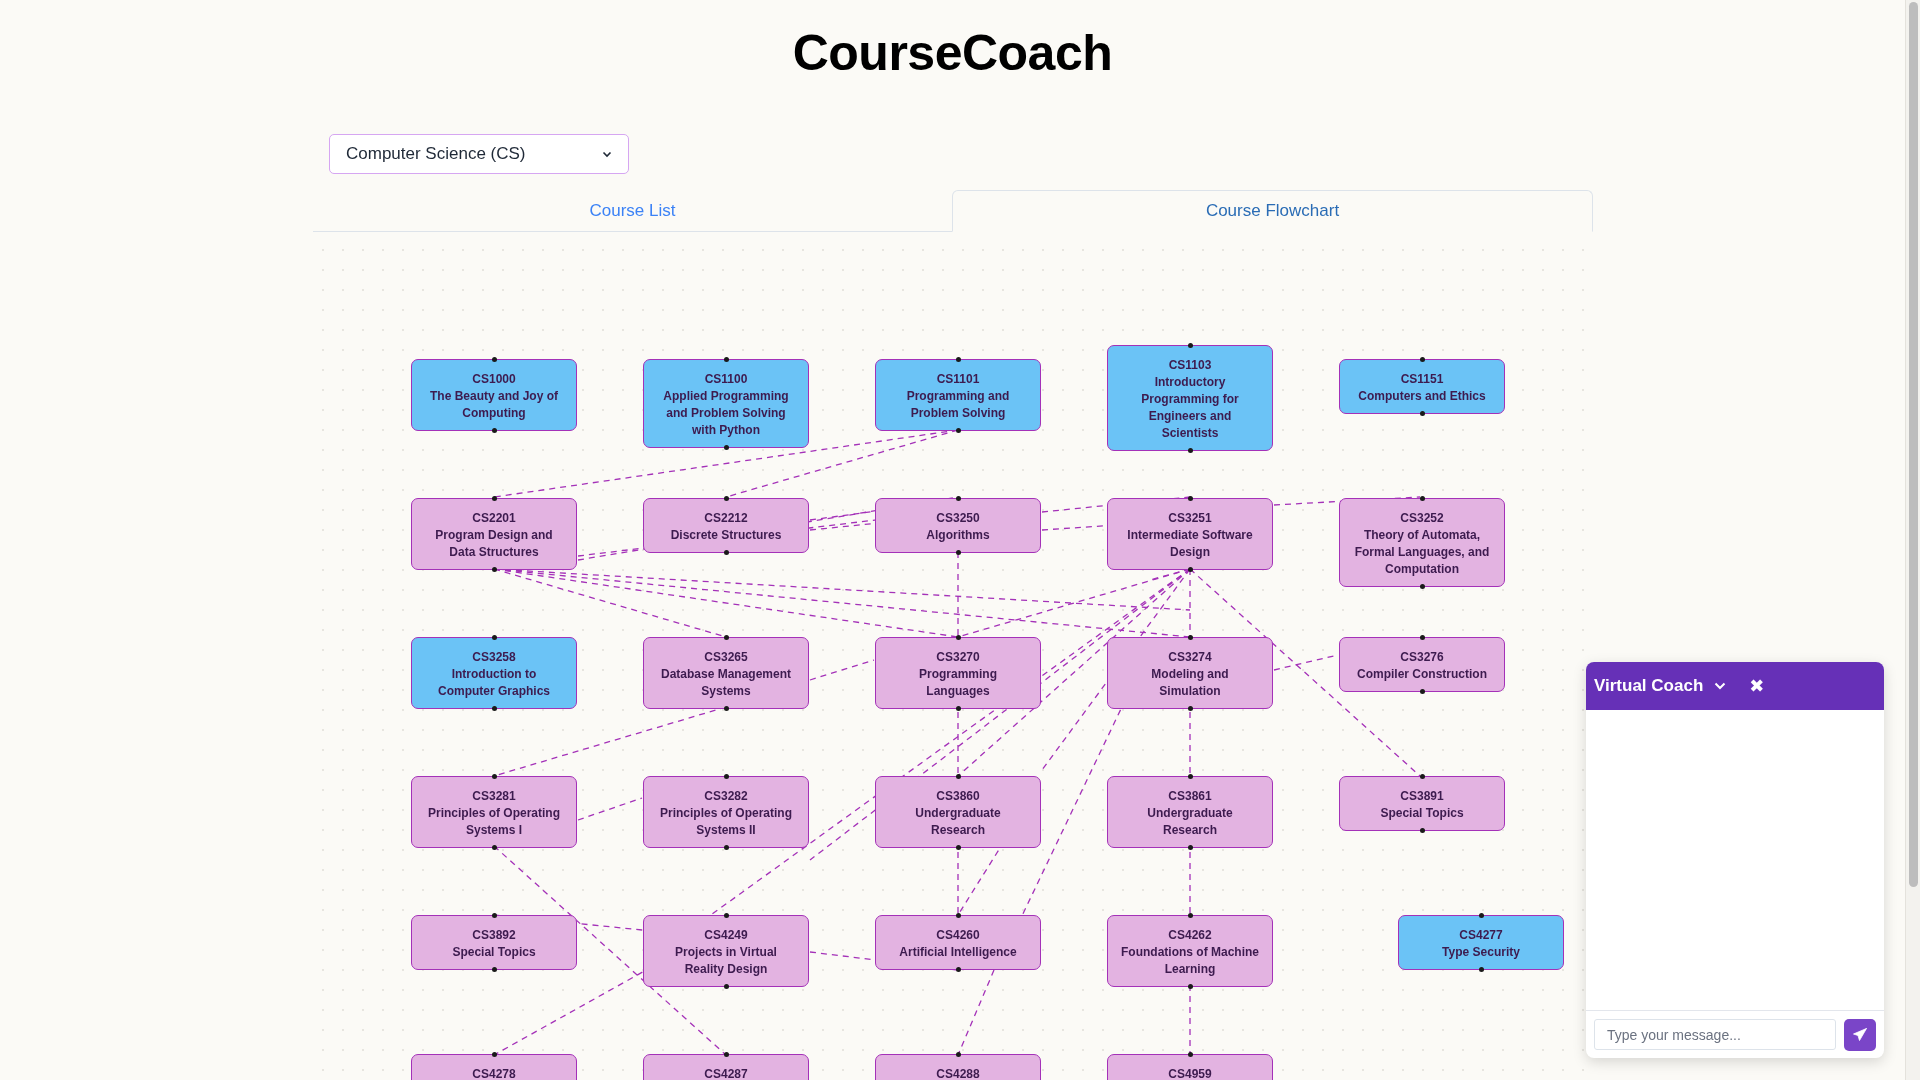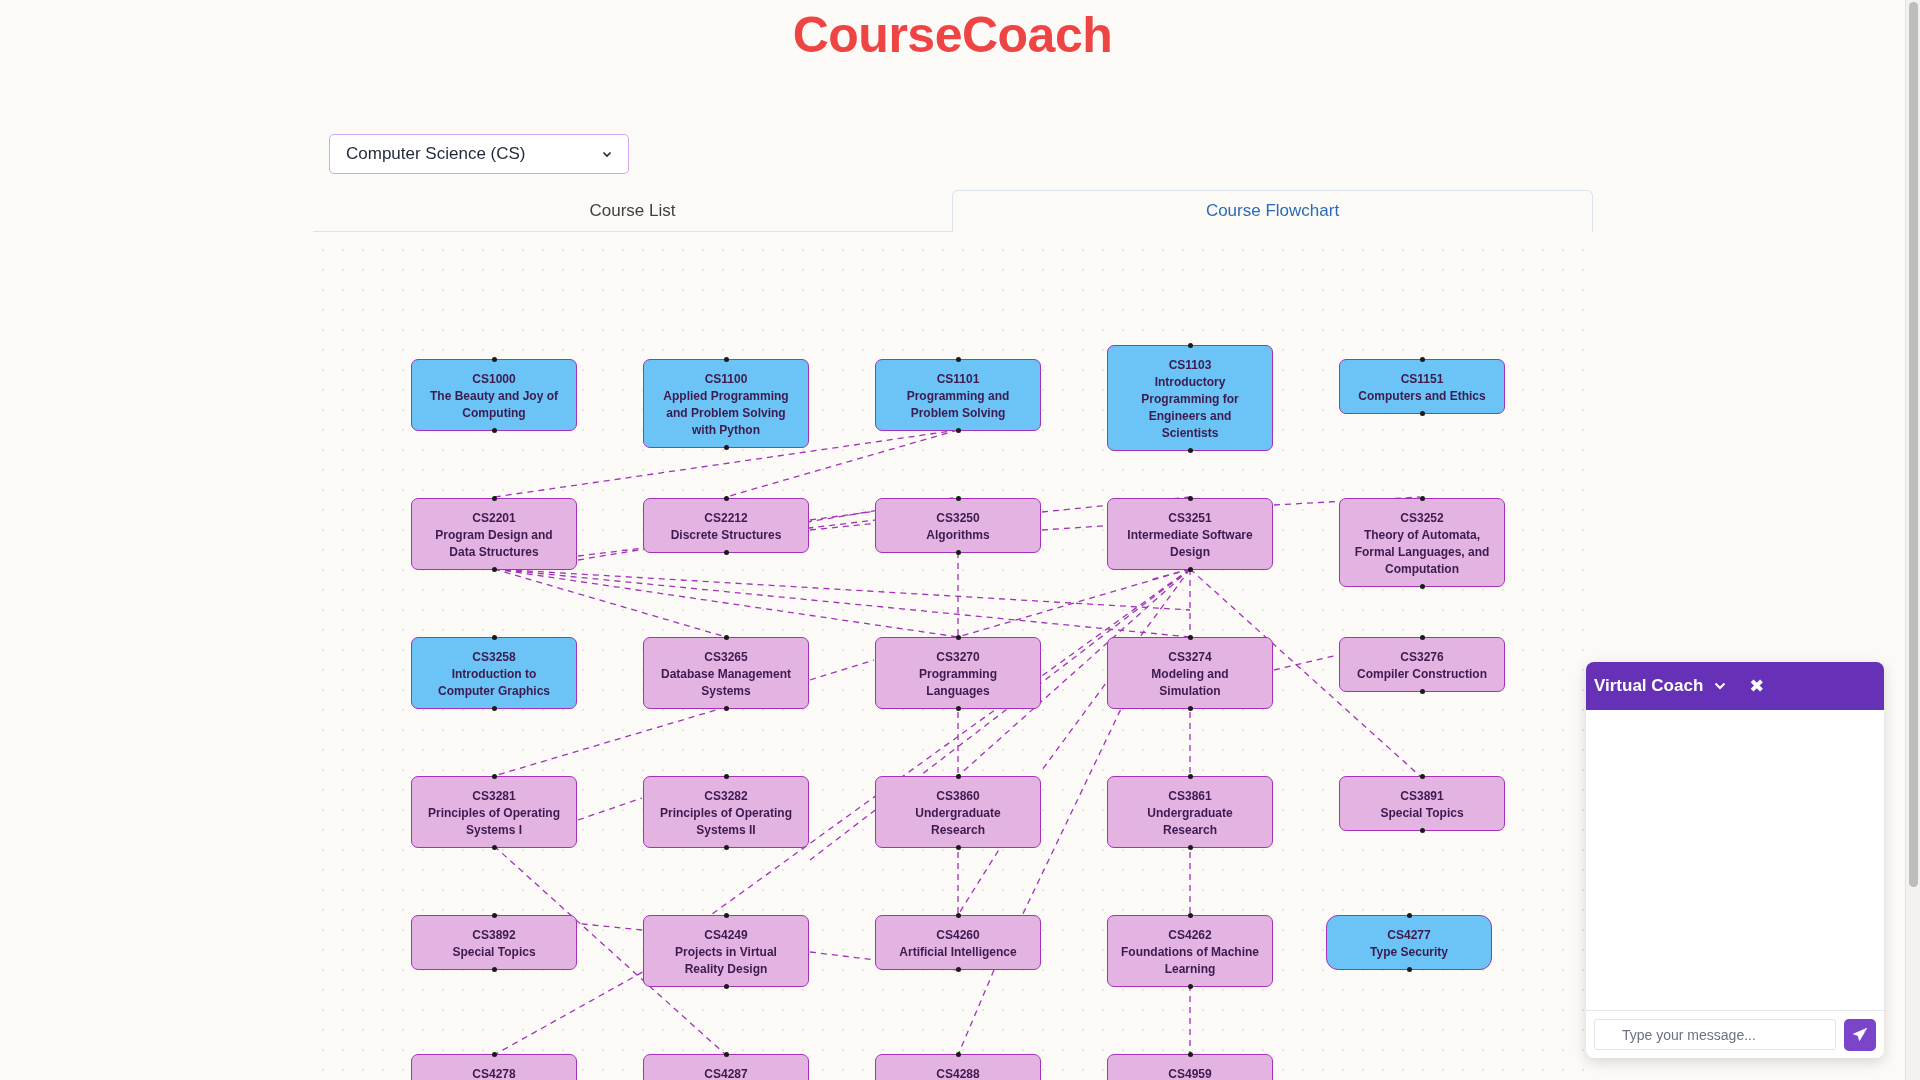--- a/index.html
+++ b/index.html
@@ -5,41 +5,41 @@
   * { box-sizing: border-box; margin: 0; padding: 0; }
   html, body { width: 1920px; height: 1080px; overflow: hidden; }
   body {
     background: #fbfaf6;
     font-family: "Liberation Sans", "DejaVu Sans", sans-serif;
     color: #1f2937;
     position: relative;
   }
   .header { position: absolute; left: 0; top: 0; width: 1905px; text-align: center; }
   .app-title {
-    margin-top: 8px;
-    font-size: 50px; font-weight: bold; color: #ef4444;
+    margin-top: 26px;
+    font-size: 50px; font-weight: bold; color: #000000;
     letter-spacing: -0.5px; line-height: 1.1;
   }
   .app-subtitle { margin-top: 6px; font-size: 20px; color: #4b5563; }
 
   .major-select {
     position: absolute; left: 329px; top: 134px; width: 300px; height: 40px;
     background: #fff; border: 1px solid #d6a6f2; border-radius: 5px;
     display: flex; align-items: center; justify-content: space-between;
     padding: 0 16px 0 16px; font-size: 17px; color: #1f2937; cursor: pointer;
   }
   .major-select .chev { width: 10px; height: 10px; }
 
   .tabs {
     position: absolute; left: 313px; top: 190px; width: 1280px; height: 42px;
     display: flex; border-bottom: 1px solid #dde3ea;
   }
   .tab {
     flex: 1; display: flex; align-items: center; justify-content: center;
-    font-size: 17px; color: #404040; cursor: pointer;
+    font-size: 17px; color: #3b82f6; cursor: pointer;
   }
   .tab.active {
     border: 1px solid #dde3ea; border-bottom: 1px solid #fbfaf6;
     border-radius: 6px 6px 0 0; color: #2a6cb5; margin-bottom: -1px;
   }
 
   .flow {
     position: absolute; left: 313px; top: 240px; width: 1280px; height: 840px;
     background-image: radial-gradient(#e7e5df 1px, transparent 1px);
     background-size: 20px 20px;
@@ -74,21 +74,21 @@
   }
   .chat-header .chev-btn { margin-left: 10px; width: 14px; height: 14px; cursor: pointer; }
   .chat-header .close-btn { margin-left: 22px; font-size: 18px; cursor: pointer; line-height: 1; }
   .chat-body { height: 300px; }
   .chat-footer {
     position: absolute; left: 0; bottom: 0; width: 100%; height: 48px;
     border-top: 1px solid #e3e6ec; display: flex; align-items: center; padding: 0 8px;
   }
   .chat-input {
     width: 242px; height: 31px; border: 1px solid #dde3ea; border-radius: 3px;
-    padding: 0 27px; font-size: 14px; color: #333; background: #fff;
+    padding: 0 12px; font-size: 14px; color: #333; background: #fff;
     font-family: "Liberation Sans", sans-serif;
   }
   .chat-input::placeholder { color: #6b7280; }
   .send-btn {
     margin-left: 8px; width: 32px; height: 32px; border-radius: 5px;
     background: #7a45c8; display: flex; align-items: center; justify-content: center; cursor: pointer;
   }
   .scrollbar {
     position: absolute; right: 0; top: 0; width: 15px; height: 1080px;
     background: #f3f2ee; border-left: 1px solid #e4e2dc;
@@ -311,21 +311,21 @@
   <div>CS4260</div>
   <div>Artificial Intelligence</div>
   <span class="handle bottom"></span>
 </div>
 <div class="node pink" style="left:1107px;top:915px;">
   <span class="handle top"></span>
   <div>CS4262</div>
   <div>Foundations of Machine Learning</div>
   <span class="handle bottom"></span>
 </div>
-<div class="node blue" style="left:1326px;top:915px;border-radius:12px;">
+<div class="node blue" style="left:1398px;top:915px;">
   <span class="handle top"></span>
   <div>CS4277</div>
   <div>Type Security</div>
   <span class="handle bottom"></span>
 </div>
 
 <div class="node pink" style="left:411px;top:1054px;height:40px;">
   <span class="handle top"></span>
   <div>CS4278</div>
 </div>

